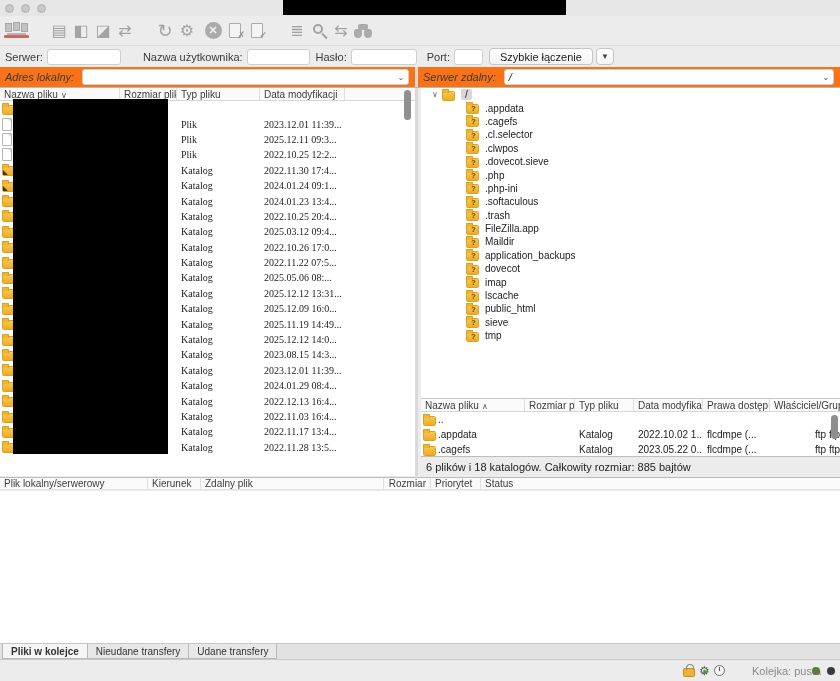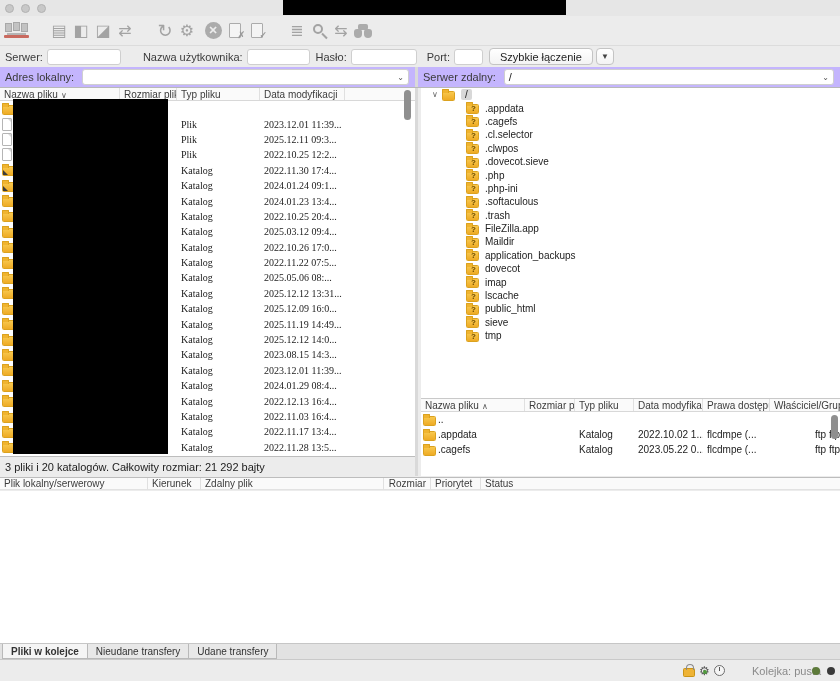--- a/index.html
+++ b/index.html
@@ -40,21 +40,21 @@
 
   
   .quickconnect { position:absolute; top:46px; left:0; width:840px; height:21px; display:flex; align-items:center; padding-left:5px; background:#ececec; }
   .qlabel { color:#3a3a3a; margin-right:4px; white-space:nowrap; }
   .qinput { height:16px; background:#fff; border:1px solid #cfcfcf; border-radius:3px; font-size:11px; padding:0 3px; outline:none; font-family:"Liberation Sans",sans-serif; }
   .w-server{width:74px; margin-right:22px;} .w-user{width:63px; margin-right:6px;} .w-pass{width:66px; margin-right:10px;} .w-port{width:29px; margin-right:6px;}
   .qc-btn { height:17px; background:linear-gradient(#ffffff,#f3f3f3); border:1px solid #c4c4c4; border-radius:4px; font-size:11px; padding:0 10px; margin-right:3px; color:#222; font-family:"Liberation Sans",sans-serif; }
   .qc-drop { height:17px; width:18px; background:linear-gradient(#ffffff,#f3f3f3); border:1px solid #c4c4c4; border-radius:4px; font-size:8px; color:#444; }
 
   
-  .addressrow { position:absolute; top:67px; left:0; width:840px; height:21px; display:flex; background:#c4b5fd; border-bottom:1px solid #b8b8b8; }
+  .addressrow { position:absolute; top:67px; left:0; width:840px; height:21px; display:flex; background:#f97316; border-bottom:1px solid #b8b8b8;font-style:italic; }
   .addr-half { display:flex; align-items:center; padding-left:5px; }
   .addr-left { width:418px; border-right:3px solid #d9d9d9; }
   .addr-right { flex:1; }
   .combo { flex:1; height:16px; background:#fff; border:1px solid #cfcfcf; border-radius:3px; margin:0 6px 0 4px; display:flex; align-items:center; padding:0 4px; position:relative; }
   .combo .val { flex:1; font-size:11px; color:#222; }
   .combo .arr { font-size:8px; color:#555; }
 
   
   .main { position:absolute; top:88px; left:0; width:752px; height:388px; }
   .panel-left { position:absolute; left:0; top:0; width:418px; height:388px; background:#fff; border-right:3px solid #d9d9d9; }
@@ -457,21 +457,20 @@
               <span class="fold"></span>
             </span>
             <span class="c name"></span>
             <span class="c size"></span>
             <span class="c type">Katalog</span>
             <span class="c date">2022.11.28 13:5...</span>
           </div>
         </div>
       <div class="list-redact"></div>
       <div class="vthumb"></div>
-      <div class="panel-status">3 pliki i 20 katalogów. Całkowity rozmiar: 21 292 bajty</div>
     </div>
 
     <div class="panel-right">
       <div class="rtree">
           <div class="trow">
             <span class="chev">∨</span>
             <span class="ticel">
               <span class="fold"></span>
             </span>
             <span class="tlabel rootsel">/</span>
@@ -660,20 +659,21 @@
               <span class="c name">.cagefs</span>
               <span class="c size"></span>
               <span class="c type">Katalog</span>
               <span class="c date">2023.05.22 0...</span>
               <span class="c perms">flcdmpe (...</span>
               <span class="c owner">ftp ftp</span>
             </div>
           </div>
         <div class="rthumb"></div>
       </div>
+      <div class="panel-status">6 plików i 18 katalogów. Całkowity rozmiar: 885 bajtów</div>
     </div>
   </div>
 
   <div class="queue-header">
       <span class="col qcol0">Plik lokalny/serwerowy</span>
       <span class="col qcol1">Kierunek</span>
       <span class="col qcol2">Zdalny plik</span>
       <span class="col qcol3">Rozmiar</span>
       <span class="col qcol4">Priorytet</span>
       <span class="col qcol5">Status</span>

